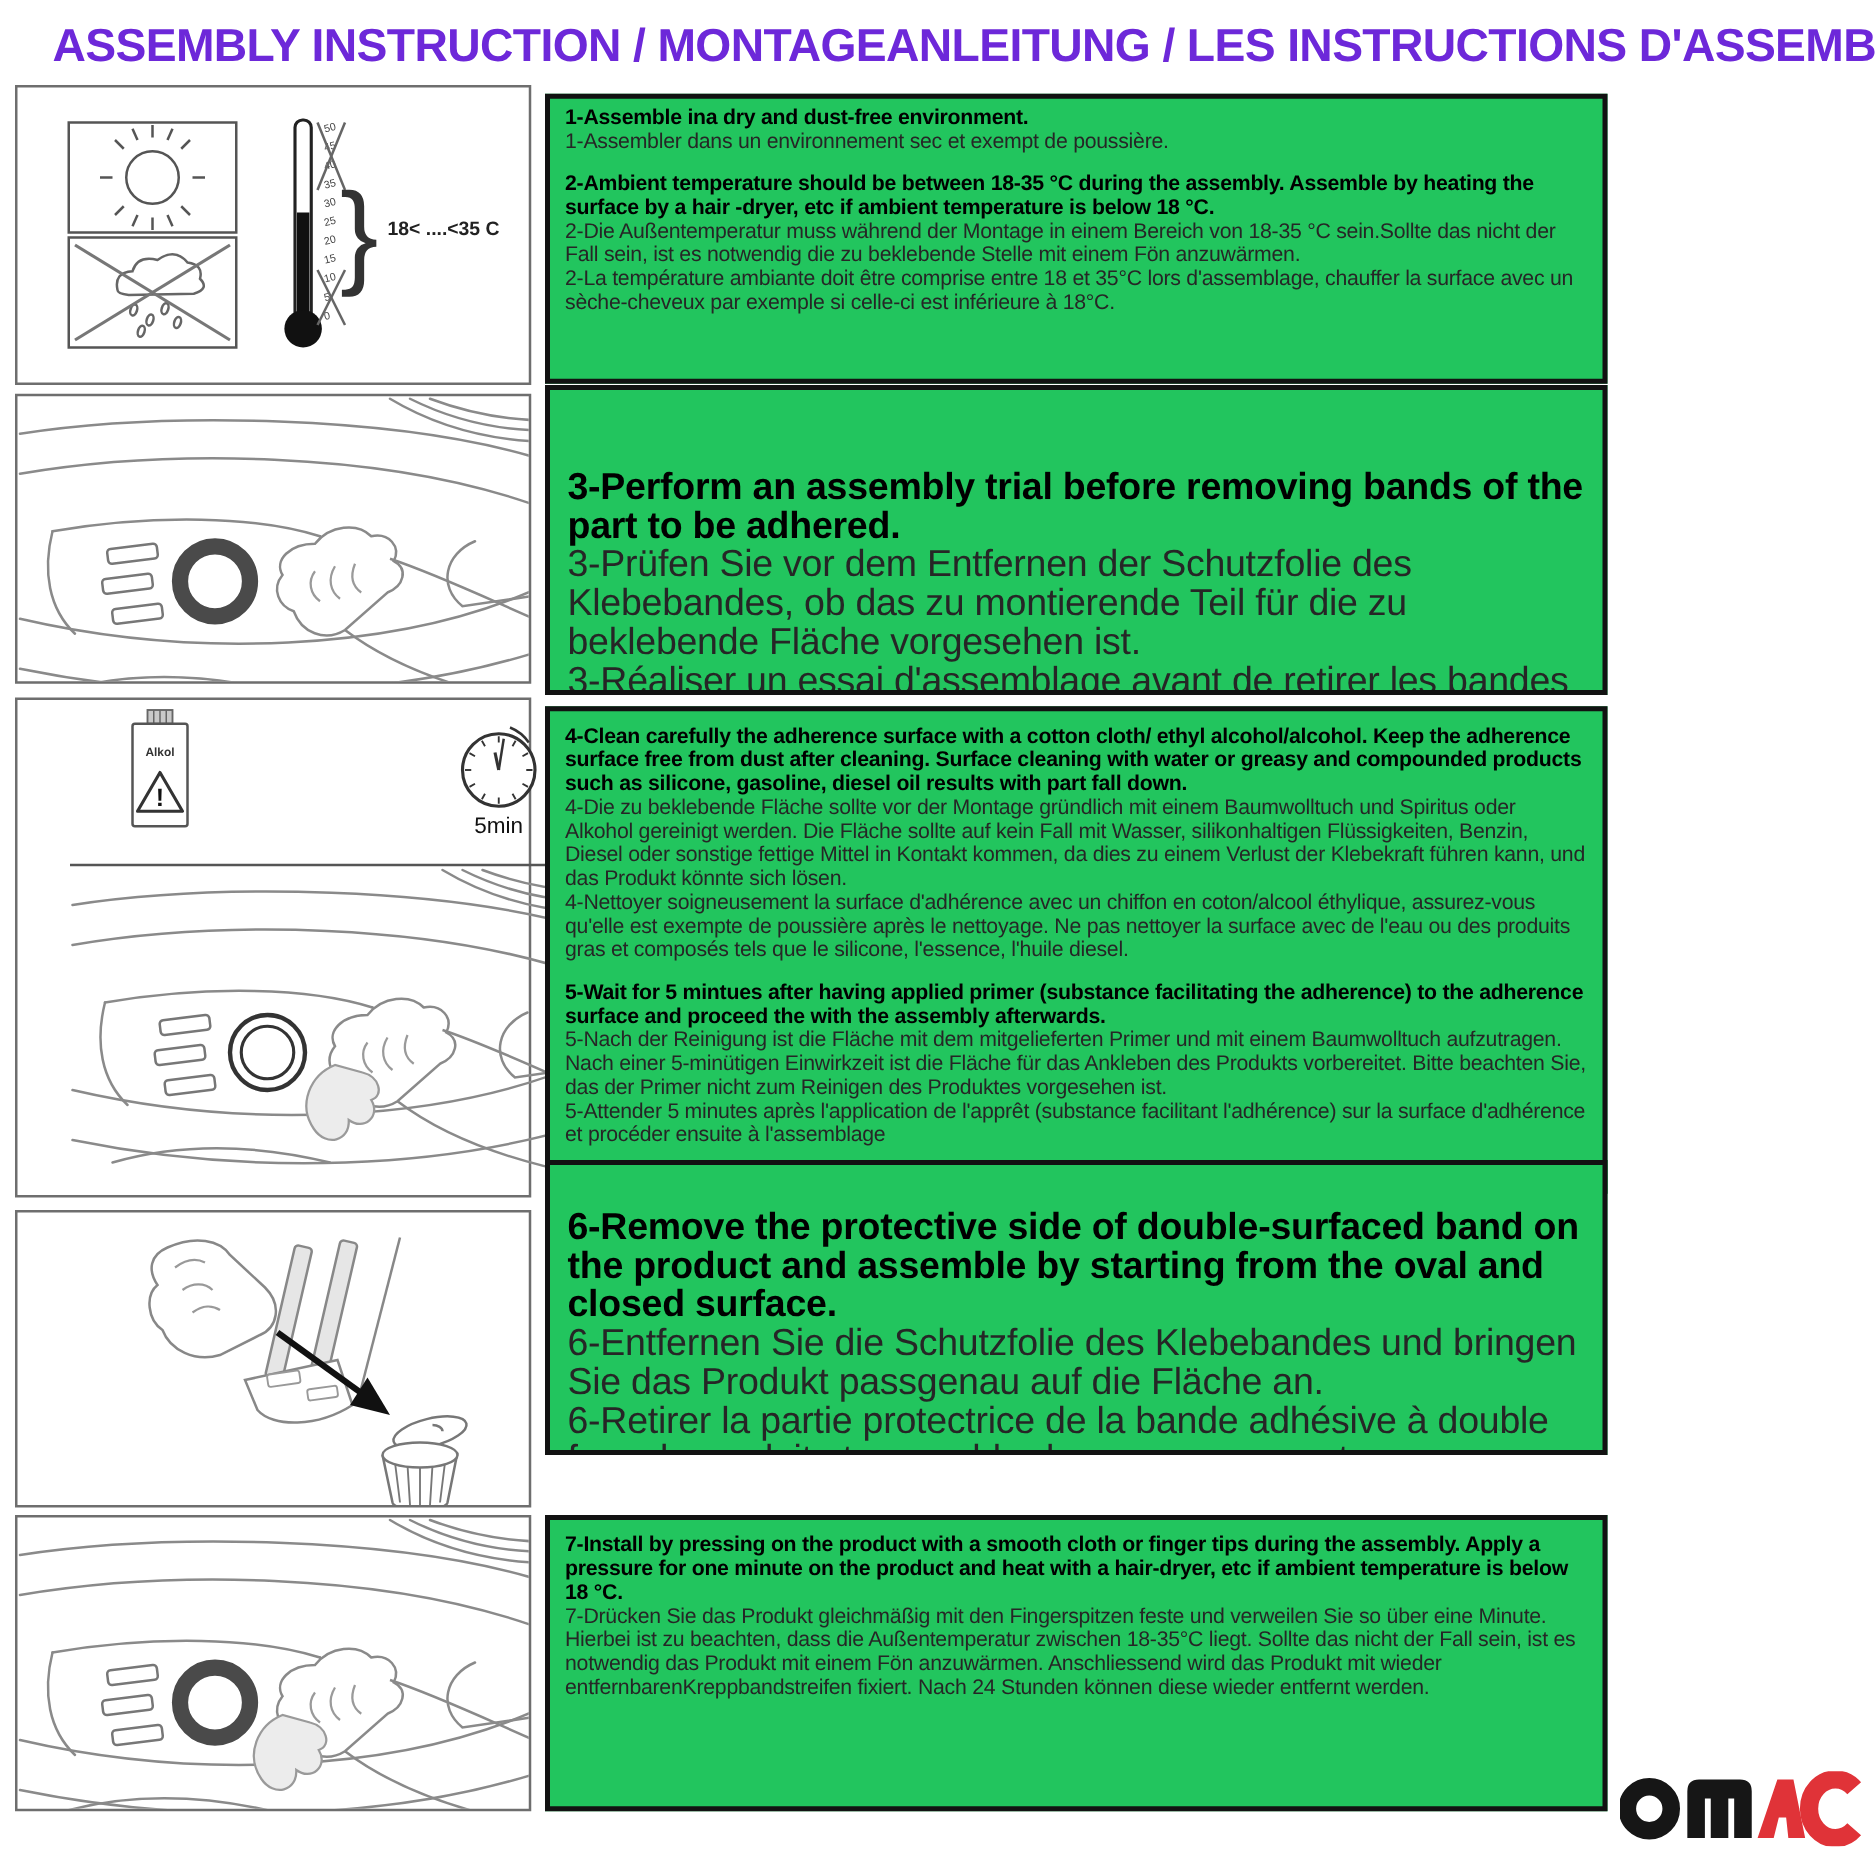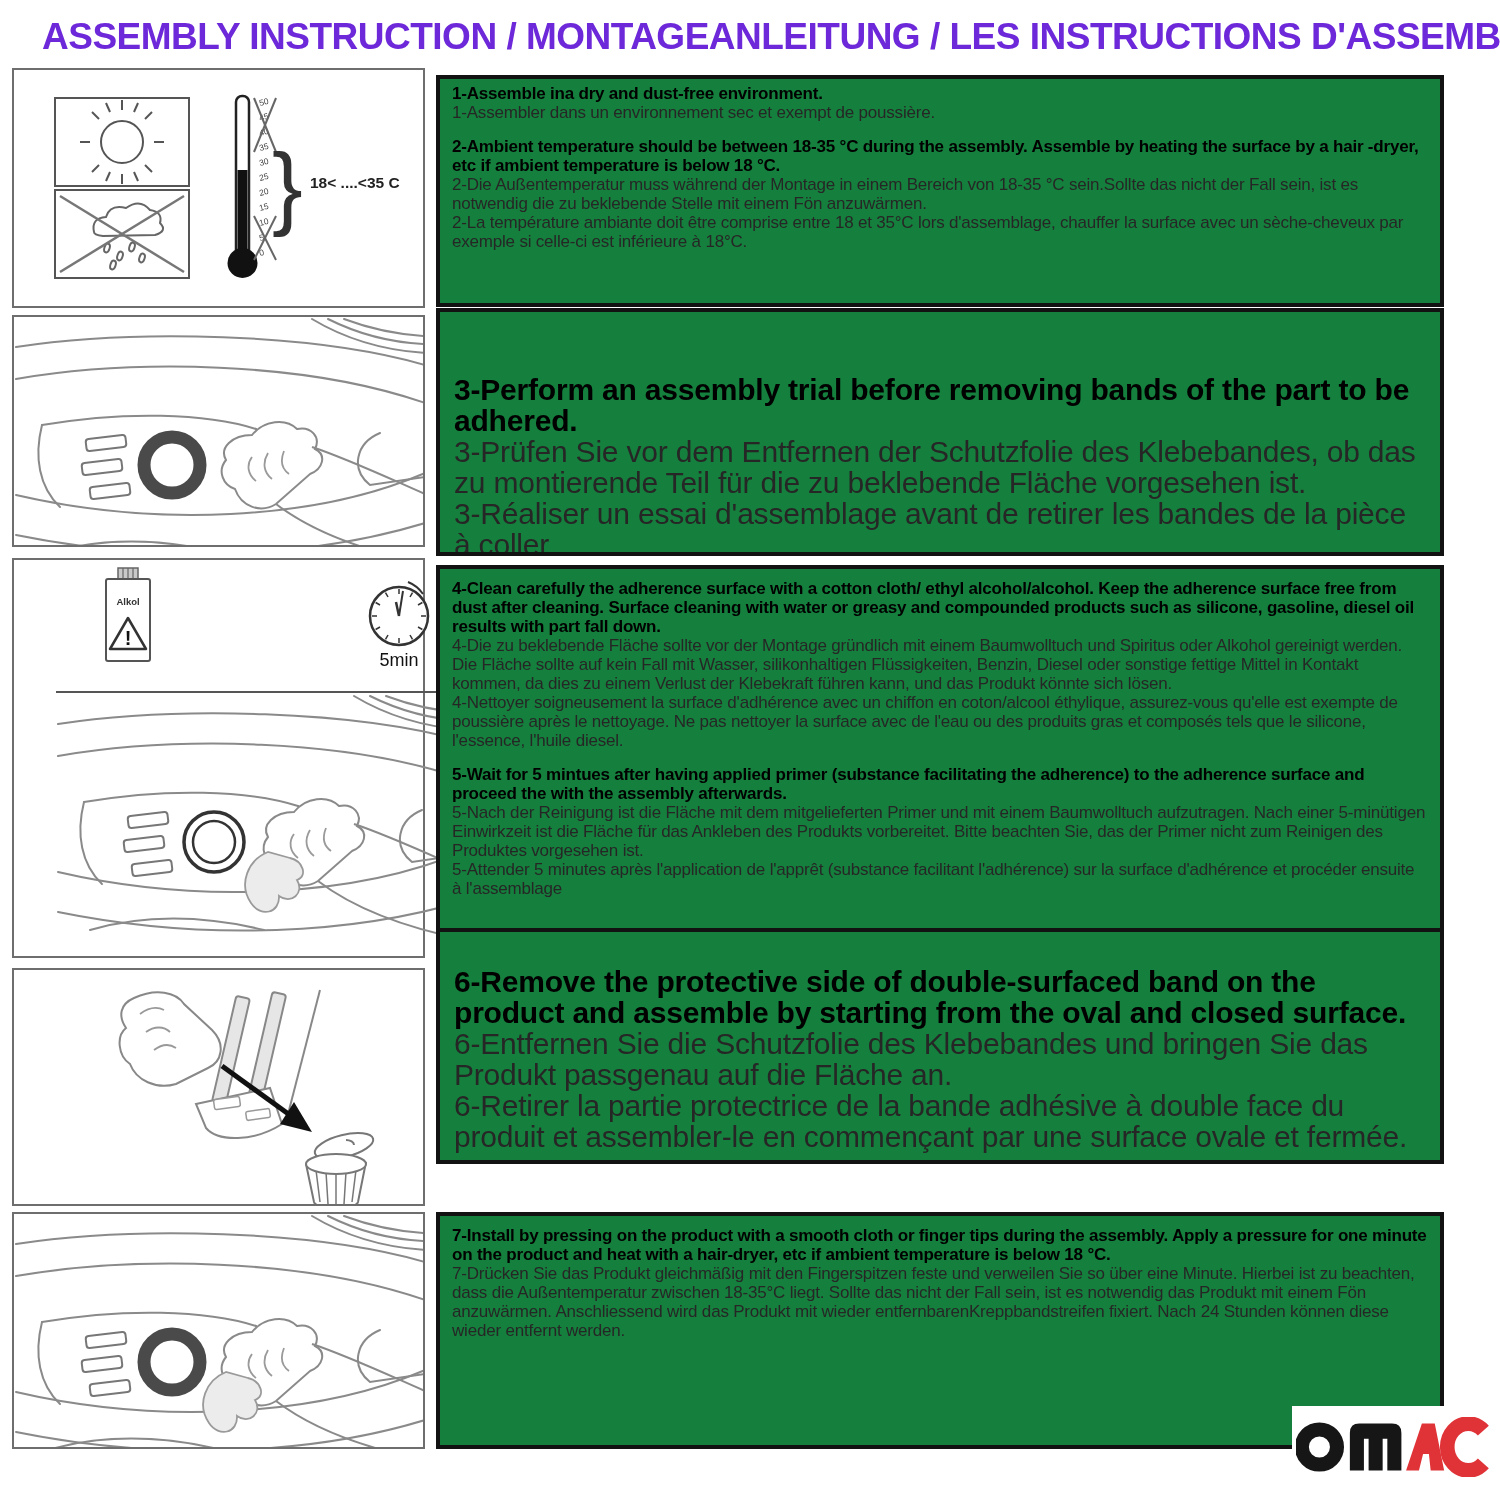--- a/index.html
+++ b/index.html
@@ -2,21 +2,21 @@
 <html><head>
 <meta charset="utf-8">
 <style>
   html,body{margin:0;padding:0;background:#fff;}
   .page{position:relative;width:1500px;height:1500px;background:#fff;overflow:hidden;
         font-family:"Liberation Sans",sans-serif;}
   .title{position:absolute;left:42px;top:16px;margin:0;font-size:37px;font-weight:800;
          letter-spacing:-0.5px;color:#6d28d9;white-space:nowrap;}
   .lbox{position:absolute;left:12px;width:413px;border:2px solid #6e6e6e;background:#fff;
         box-sizing:border-box;}
-  .rbox{position:absolute;left:436px;width:1008px;border:4px solid #121212;background:#15803d;
+  .rbox{position:absolute;left:436px;width:850px;border:4px solid #121212;background:#22c55e;
         box-sizing:border-box;overflow:hidden;}
   .rbox p{margin:0;color:#262626;}
   .rbox .b{font-weight:700;color:#000;}
   .rbox.small{padding:5px 12px;}
   .rbox.small p{font-size:17px;line-height:19px;letter-spacing:-0.2px;}
   .rbox.small .block + .block{margin-top:15px;}
   .rbox.large p{font-size:30px;line-height:31px;letter-spacing:-0.2px;}
   svg text{font-family:"Liberation Sans",sans-serif;}
   .logo{position:absolute;left:1292px;top:1406px;width:206px;height:82px;background:#fff;
         display:flex;align-items:center;justify-content:flex-end;z-index:3;}

